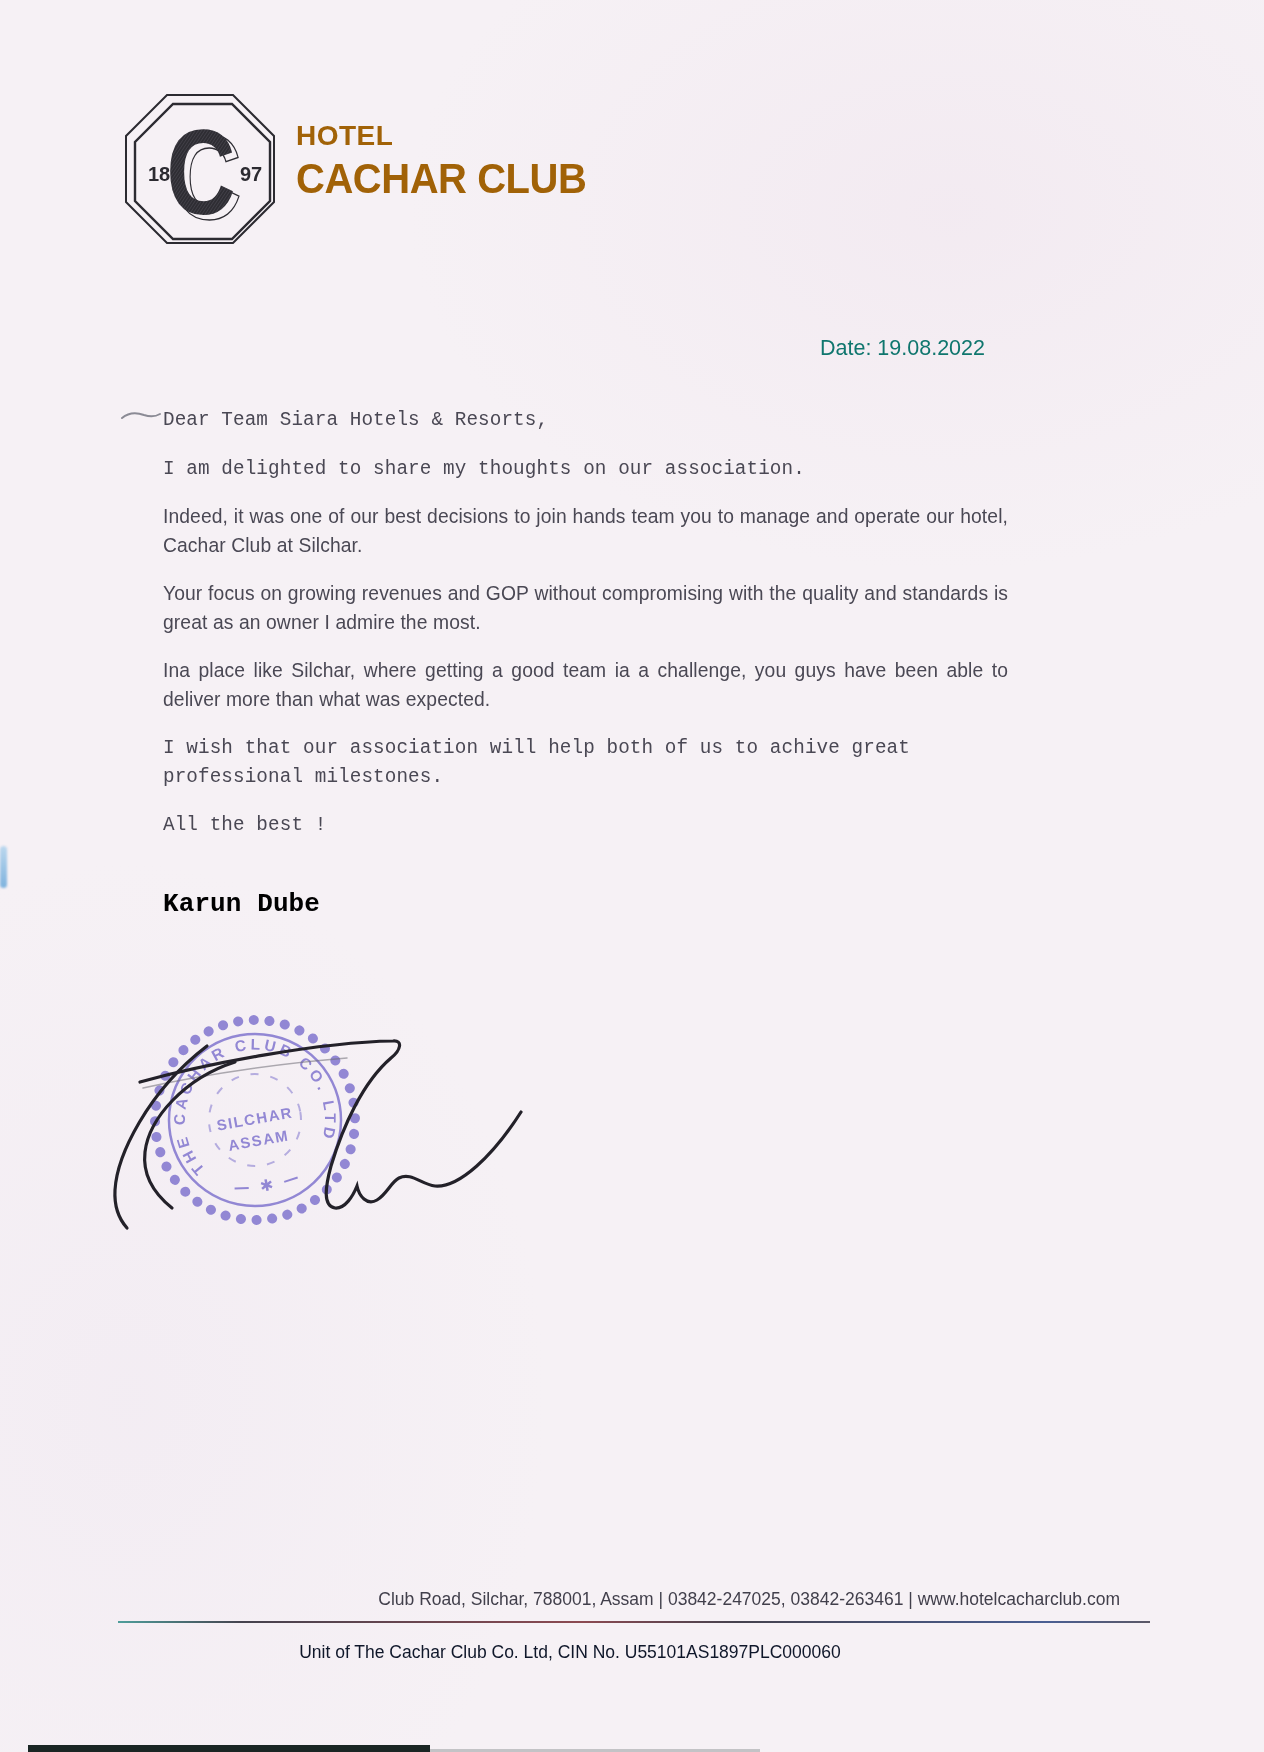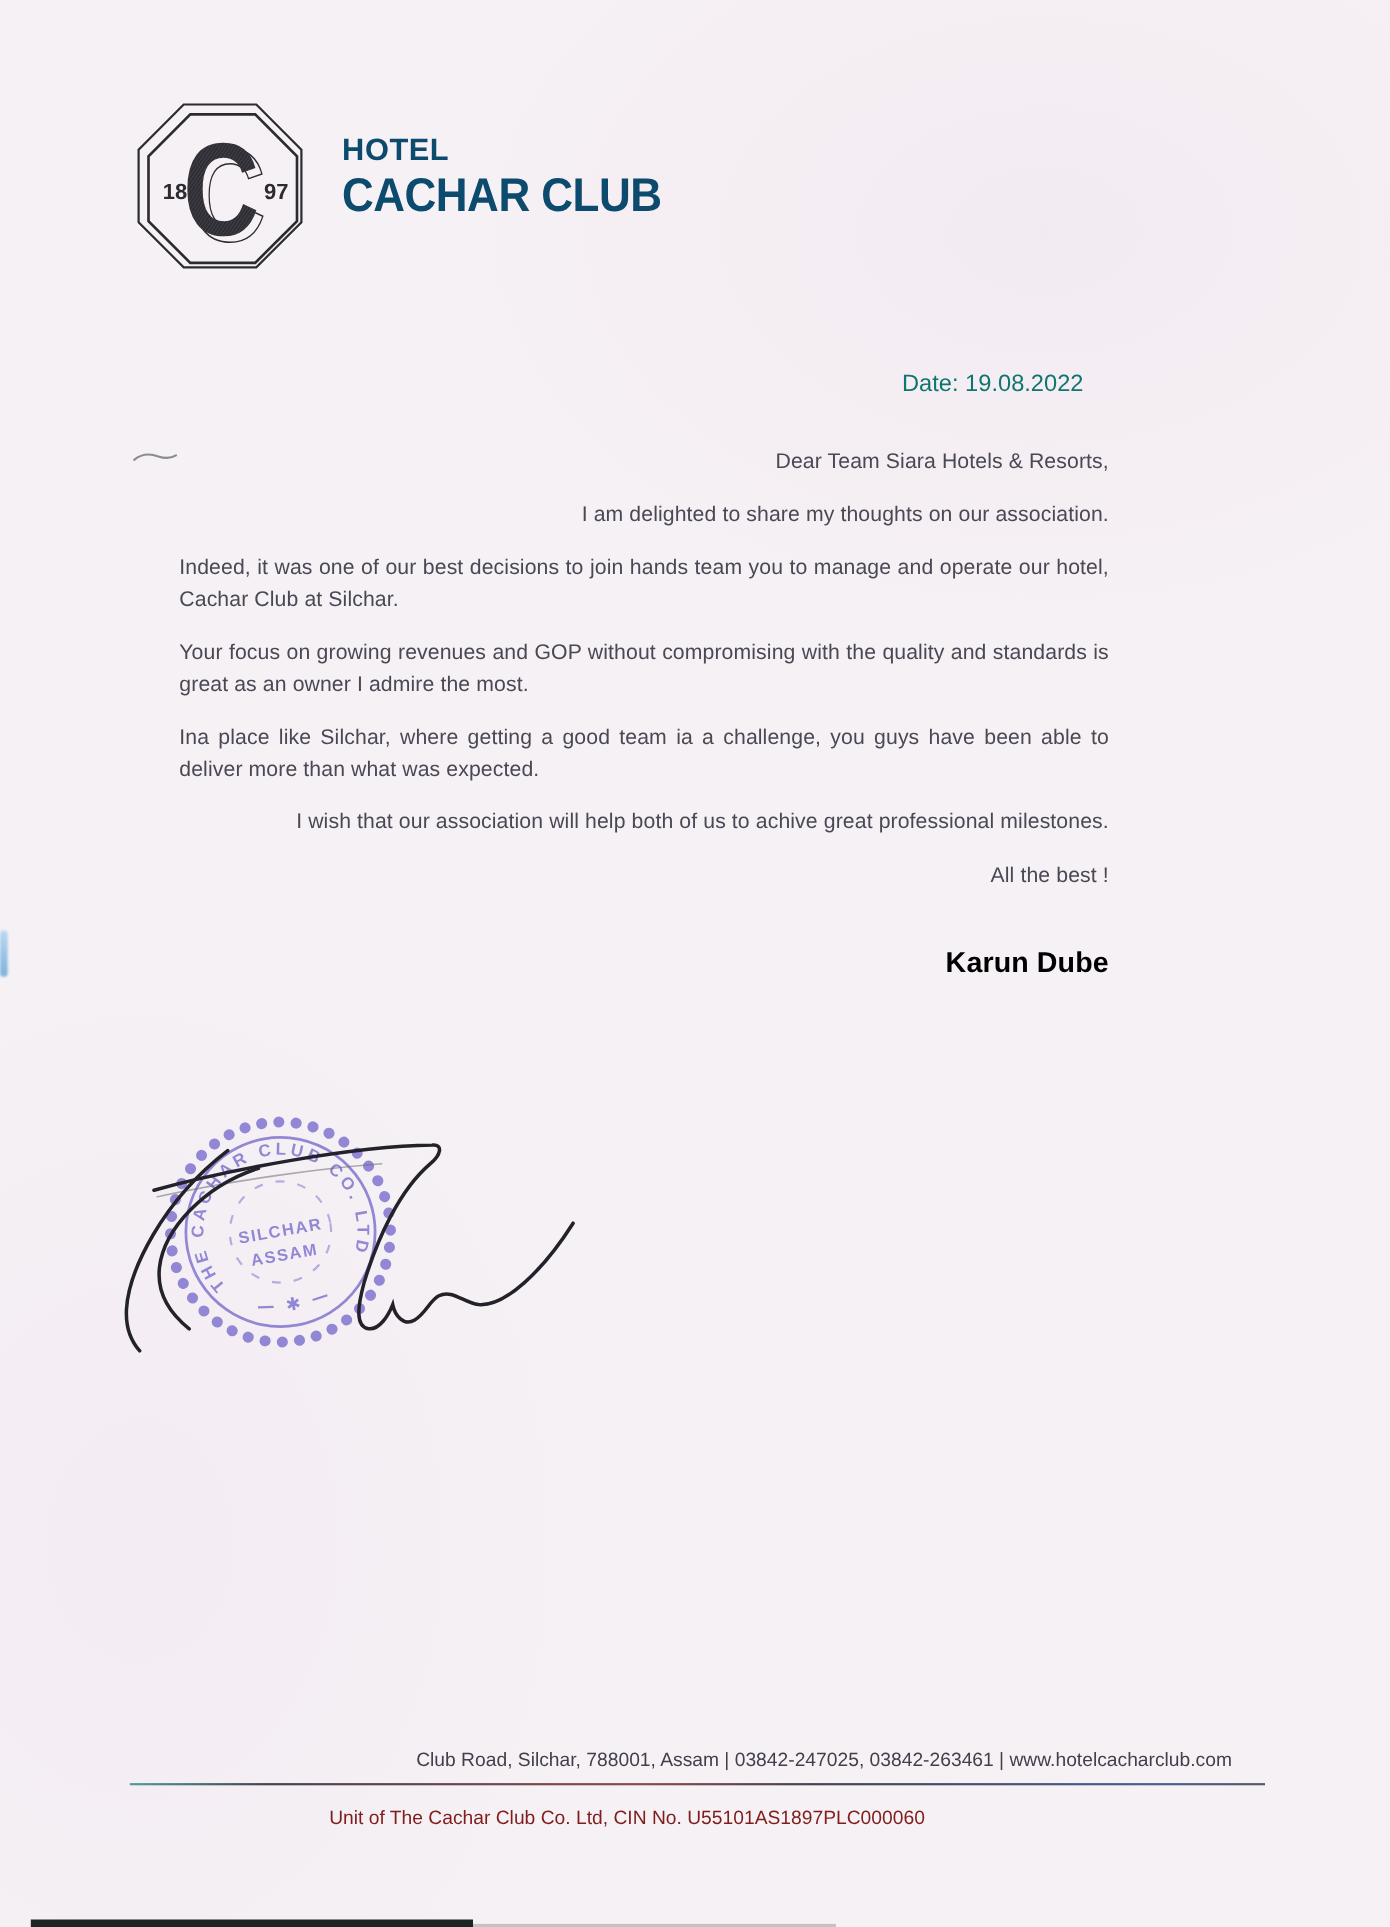--- a/index.html
+++ b/index.html
@@ -8,52 +8,52 @@
     font-family:"Liberation Sans", sans-serif;
     background:
       radial-gradient(900px 600px at 75% 12%, rgba(240,229,238,.55), rgba(240,229,238,0) 60%),
       radial-gradient(700px 900px at 10% 80%, rgba(238,230,240,.4), rgba(238,230,240,0) 60%),
       #f6f1f5;
     color:#45434f;
   }
 
   
   .logo-svg{position:absolute;left:123px;top:93px;width:156px;height:156px;}
-  .brand{position:absolute;left:311px;top:122px;color:#0c4a6e;}
+  .brand{position:absolute;left:296px;top:122px;color:#a16207;}
   .brand .l1{font-size:28px;font-weight:800;letter-spacing:.5px;line-height:1;}
   .brand .l2{font-size:43px;font-weight:800;letter-spacing:-.5px;line-height:1;margin-top:7px;
              transform:scaleX(.93);transform-origin:left center;white-space:nowrap;}
 
   .date-line{position:absolute;left:820px;top:336px;font-size:21.5px;color:#0f766e;}
 
   
   .body-flow{position:absolute;left:163px;top:406px;width:845px;
              font-size:19.3px;line-height:28.5px;letter-spacing:.1px;color:#4a4854;}
   .body-flow p{margin:0 0 20px 0;text-align:justify;}
-  .body-flow p.single{text-align:right;}
+  .body-flow p.single{text-align:left;font-family:Liberation Mono, monospace;}
   .signatory{font-weight:700;color:#000000;font-size:26px;margin-top:50px !important;}
 
   
   .pen-dash{position:absolute;left:120px;top:408px;width:42px;height:16px;}
   .blue-smudge{position:absolute;left:0;top:846px;width:7px;height:42px;border-radius:4px;
                background:linear-gradient(#bcd8ee,#7fb3de);filter:blur(1px);}
   .scan-bar{position:absolute;left:28px;bottom:0;width:402px;height:7px;background:#1a2624;}
   .scan-bar2{position:absolute;left:430px;bottom:0;width:330px;height:3px;background:#8f9698;opacity:.5;}
 
   
   .stamp-svg{position:absolute;left:143px;top:1008px;width:224px;height:224px;opacity:.82;}
   .sig-svg{position:absolute;left:85px;top:1018px;width:480px;height:215px;}
 
   
   .footer-address{position:absolute;left:75px;top:1589px;width:1045px;text-align:right;
                   font-size:17.5px;color:#413f4b;}
   .footer-rule{position:absolute;left:118px;top:1621px;width:1032px;height:2px;
                background:linear-gradient(90deg,#4e9e9b,#45424e 12%,#8c4a52 45%,#45424e 60%,#4a5f93 90%,#5b5866);}
   .footer-unit{position:absolute;left:0;top:1642px;width:1140px;text-align:center;
-               font-size:17.5px;color:#7f1d1d;}
+               font-size:17.5px;color:#0f172a;}
 </style>
 </head>
 <body>
 
 <svg class="logo-svg" viewBox="0 0 156 156">
   <defs>
     <pattern id="hatch" width="3" height="3" patternUnits="userSpaceOnUse" patternTransform="rotate(40)">
       <rect width="3" height="3" fill="#2e2d33"></rect>
       <line x1="0" y1="0" x2="0" y2="3" stroke="#55535c" stroke-width="1"></line>
     </pattern>

